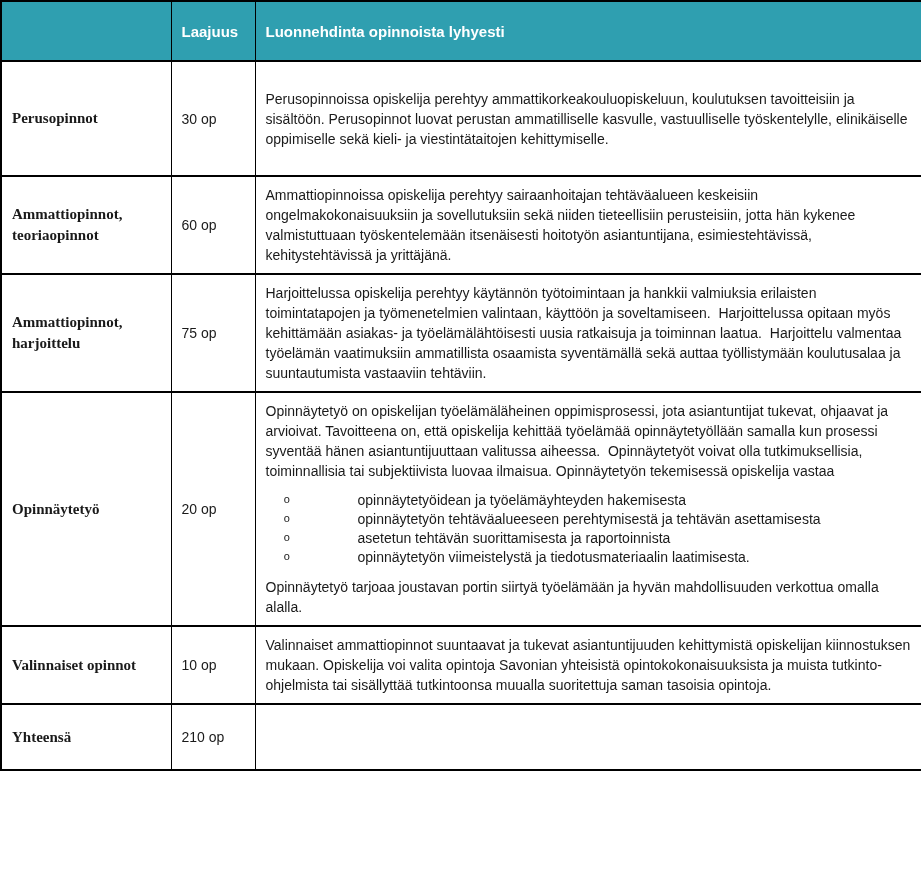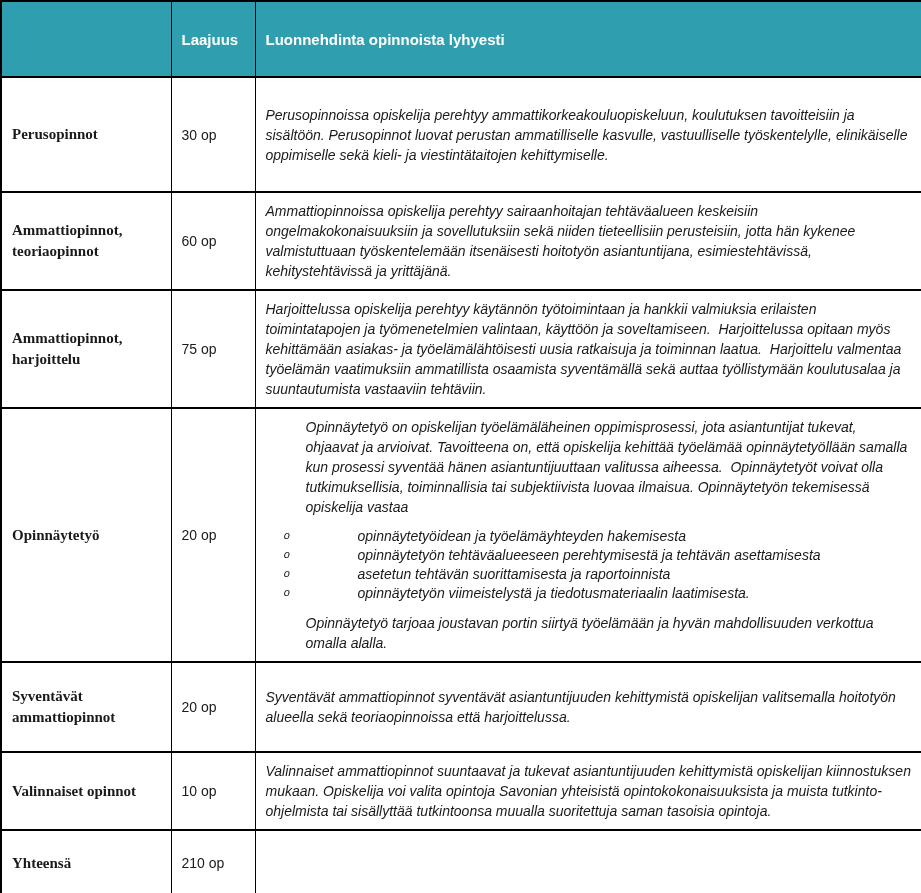--- a/index.html
+++ b/index.html
@@ -25,49 +25,48 @@
     padding: 8px 10px;
     box-sizing: border-box;
   }
 
   thead th {
     background: #2f9fb0;
     color: #ffffff;
     font-size: 15px;
     font-weight: bold;
     text-align: left;
-    height: 76px;
+    height: 60px;
   }
 
   td.name-cell {
     font-weight: bold;
     font-size: 15px;
     line-height: 21px;
     font-family: Liberation Serif, serif;
   }
   td.credits-cell {
     font-size: 14px;
   }
   td.desc-cell {
     font-size: 14px;
     line-height: 20px;
-    font-style: italic;
   }
   .desc-text { white-space: pre-wrap; }
 
   
   tr.row-perus    td { height: 115px; }
   tr.row-teoria   td { height: 96px;  }
   tr.row-harj     td { height: 102px; }
   tr.row-opn      td { height: 226px; }
   tr.row-syv      td { height: 90px;  }
   tr.row-valin    td { height: 72px;  }
   tr.row-yht      td { height: 66px;  }
 
-  .para { white-space: pre-wrap; margin-left: 40px; }
+  .para { white-space: pre-wrap; }
   .para + .bullet-list, .bullet-list + .para { margin-top: 10px; }
 
   .bullet-list { padding-left: 18px; }
   .bullet-row { display: flex; line-height: 19px; }
   .bullet-marker {
     width: 30px;
     flex: 0 0 30px;
     font-family: "Liberation Mono", "DejaVu Sans Mono", monospace;
     font-size: 11px;
   }
@@ -136,27 +135,20 @@
             </div>
             <div class="bullet-row">
               <span class="bullet-marker">o</span>
               <span class="bullet-text">opinnäytetyön viimeistelystä ja tiedotusmateriaalin laatimisesta.</span>
             </div>
           </div>
           <div class="para">Opinnäytetyö tarjoaa joustavan portin siirtyä työelämään ja hyvän mahdollisuuden verkottua omalla alalla.</div>
         </td>
       </tr>
 
-      <tr class="row-syv">
-        <td class="name-cell">Syventävät ammattiopinnot</td>
-        <td class="credits-cell">20 op</td>
-        <td class="desc-cell">
-            <div class="desc-text">Syventävät ammattiopinnot syventävät asiantuntijuuden kehittymistä opiskelijan valitsemalla hoitotyön alueella sekä teoriaopinnoissa että harjoittelussa.</div>
-          </td>
-      </tr>
 
       <tr class="row-valin">
         <td class="name-cell">Valinnaiset opinnot</td>
         <td class="credits-cell">10 op</td>
         <td class="desc-cell">
             <div class="desc-text">Valinnaiset ammattiopinnot suuntaavat ja tukevat asiantuntijuuden kehittymistä opiskelijan kiinnostuksen mukaan. Opiskelija voi valita opintoja Savonian yhteisistä opintokokonaisuuksista ja muista tutkinto-ohjelmista tai sisällyttää tutkintoonsa muualla suoritettuja saman tasoisia opintoja.</div>
           </td>
       </tr>
 
       <tr class="row-yht">

